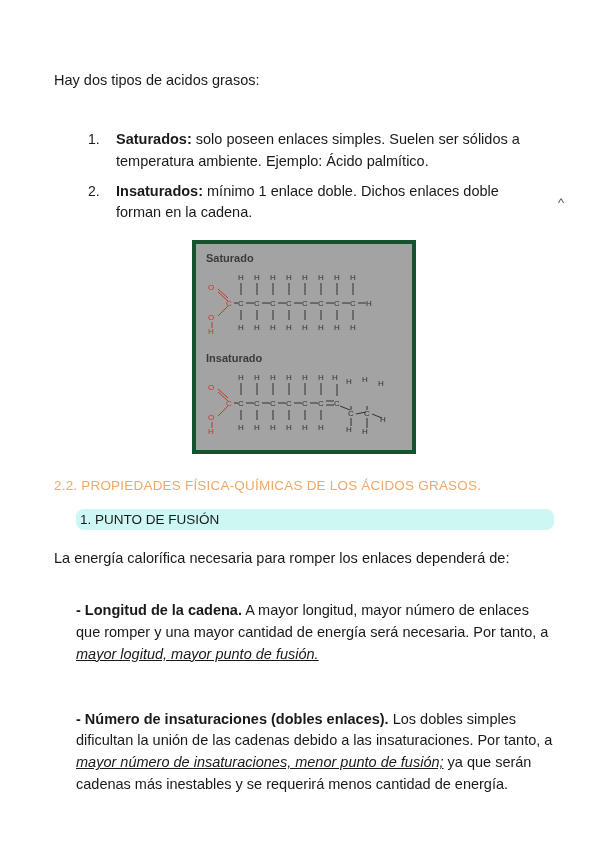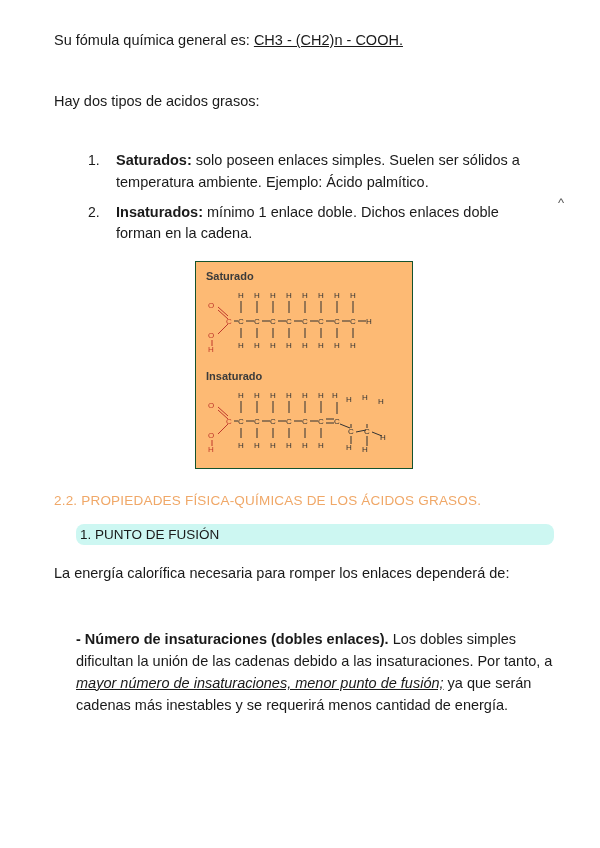--- a/index.html
+++ b/index.html
@@ -64,22 +64,22 @@
     left: -8px;
     top: 0;
     font-size: 14px;
     color: #1a1a1a;
   }
   .bold { font-weight: bold; }
 
   .figure {
     margin: 14px auto 0 auto;
     width: 196px;
-    background: #fdba74;
-    border: 1px solid #14532d;
+    background: #a3a3a3;
+    border: 4px solid #14532d;
     padding: 8px 10px 10px 10px;
     box-sizing: content-box;
   }
   .fig-label {
     font-size: 11px;
     font-weight: bold;
     color: #3b3b3b;
     margin-bottom: 4px;
   }
   .fig-svg { display: block; }
@@ -131,23 +131,20 @@
 </style>
 </head>
 <body>
 
 <div class="page">
 
   <div class="chevron">^</div>
 
   <div class="content">
 
-    <p class="line-formula">
-      <span>Su fómula química general es: </span><span class="underline">CH3 - (CH2)n - COOH.</span>
-    </p>
 
     <div class="spacer-1"></div>
 
     <p class="para">Hay dos tipos de acidos grasos:</p>
 
     <div class="spacer-2"></div>
 
     <ol class="types">
       <li>
         <span class="bold">Saturados:</span><span> solo poseen enlaces simples. Suelen ser sólidos a temperatura ambiente. Ejemplo: Ácido palmítico.</span>
@@ -320,20 +317,23 @@
     <div class="highlight-wrap">
       <span class="heading-highlight">1. PUNTO DE FUSIÓN</span>
     </div>
 
     <div style="height:18px"></div>
 
     <p class="body-para">La energía calorífica necesaria para romper los enlaces dependerá de:</p>
 
     <div style="height:16px"></div>
 
+    <p class="indent-para">
+      <span class="bold">- Longitud de la cadena.</span><span> A mayor longitud, mayor número de enlaces que romper y una mayor cantidad de energía será necesaria. Por tanto, a </span><span class="u-italic">mayor logitud, mayor punto de fusión.</span><span></span>
+    </p>
 
     <div style="height:14px"></div>
 
     <p class="indent-para">
       <span class="bold">- Número de insaturaciones (dobles enlaces).</span><span> Los dobles simples dificultan la unión de las cadenas debido a las insaturaciones. Por tanto, a </span><span class="u-italic">mayor número de insaturaciones, menor punto de fusión;</span><span> ya que serán cadenas más inestables y se requerirá menos cantidad de energía.</span>
     </p>
 
   </div>
 </div>
 

